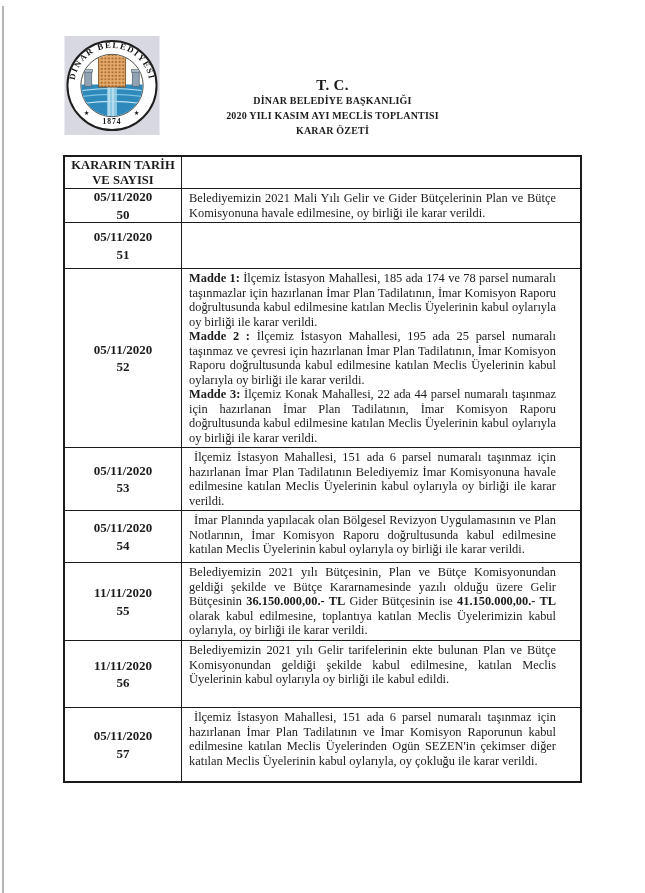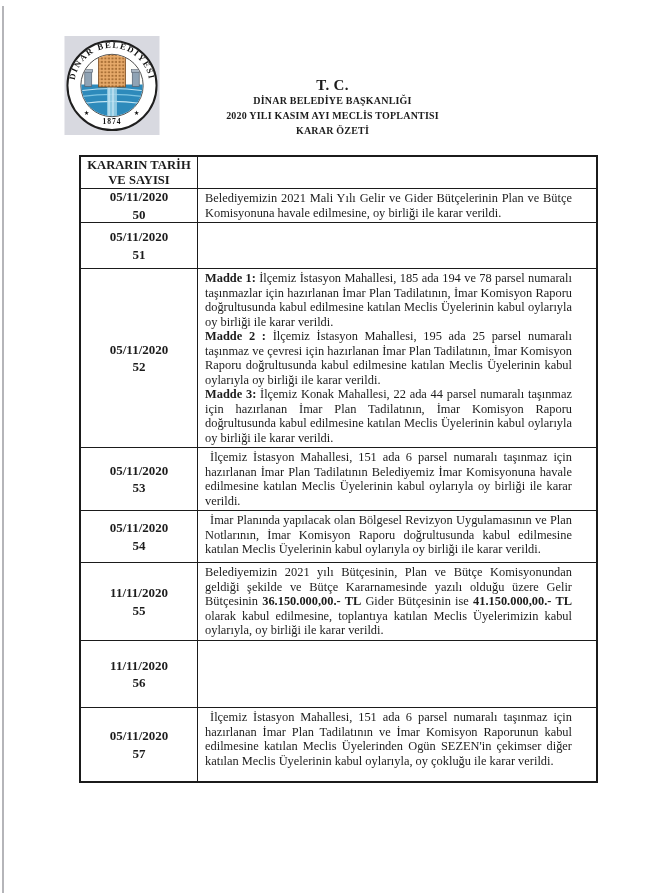--- a/index.html
+++ b/index.html
@@ -13,21 +13,21 @@
 
   
   .logo-box{position:absolute;left:64px;top:36px;width:96px;height:99px;}
 
   
   .titles{position:absolute;left:60px;top:78px;width:545px;text-align:center;font-weight:bold;}
   .titles .t1{font-size:15px;line-height:15px;letter-spacing:.3px;}
   .titles .t2{font-size:10px;line-height:15.2px;letter-spacing:.2px;}
 
   
-  .tbl{position:absolute;left:79px;top:155px;width:515px;border:2px solid #1b1b1b;background:#fff;font-family:Liberation Serif, serif;}
+  .tbl{position:absolute;left:63px;top:155px;width:515px;border:2px solid #1b1b1b;background:#fff;font-family:Liberation Serif, serif;}
   .trow{display:grid;grid-template-columns:117px 1fr;border-top:1.5px solid #1b1b1b;}
   .trow.first{border-top:none;}
   .cleft{border-right:1.5px solid #1b1b1b;display:flex;flex-direction:column;align-items:center;justify-content:center;text-align:center;}
   .chead1{font-weight:bold;font-size:12.6px;line-height:14.5px;white-space:pre-line;padding:1px 2px;}
   .chead2{display:flex;align-items:center;justify-content:center;font-weight:bold;font-size:13.2px;letter-spacing:.2px;}
   .cdate{font-weight:bold;font-size:13px;line-height:15.5px;gap:2px;}
   .csum{font-size:12.4px;line-height:14.5px;text-align:justify;padding:2px 24px 2px 7px;}
   .csum p{margin:0;}
   .ind{text-indent:5px;}
   .rhead{min-height:26px;}
@@ -115,21 +115,21 @@
         <span>51</span>
       </div>
     </div>
 
     <div class="trow r52">
       <div class="cleft cdate">
         <span>05/11/2020</span>
         <span>52</span>
       </div>
       <div class="csum">
-        <p><b>Madde 1:</b><span> İlçemiz İstasyon Mahallesi, 185 ada 194 ve 78 parsel numaralı taşınmazlar için hazırlanan İmar Plan Tadilatının, İmar Komisyon Raporu doğrultusunda kabul edilmesine katılan Meclis Üyelerinin kabul oylarıyla oy birliği ile karar verildi.</span></p>
+        <p><b>Madde 1:</b><span> İlçemiz İstasyon Mahallesi, 185 ada 174 ve 78 parsel numaralı taşınmazlar için hazırlanan İmar Plan Tadilatının, İmar Komisyon Raporu doğrultusunda kabul edilmesine katılan Meclis Üyelerinin kabul oylarıyla oy birliği ile karar verildi.</span></p>
         <p><b>Madde 2 :</b><span> İlçemiz İstasyon Mahallesi, 195 ada 25 parsel numaralı taşınmaz ve çevresi için hazırlanan İmar Plan Tadilatının, İmar Komisyon Raporu doğrultusunda kabul edilmesine katılan Meclis Üyelerinin kabul oylarıyla oy birliği ile karar verildi.</span></p>
         <p><b>Madde 3:</b><span> İlçemiz Konak Mahallesi, 22 ada 44 parsel numaralı taşınmaz için hazırlanan İmar Plan Tadilatının, İmar Komisyon Raporu doğrultusunda kabul edilmesine katılan Meclis Üyelerinin kabul oylarıyla oy birliği ile karar verildi.</span></p>
       </div>
     </div>
 
     <div class="trow r53">
       <div class="cleft cdate">
         <span>05/11/2020</span>
         <span>53</span>
       </div>
@@ -150,20 +150,21 @@
         <span>55</span>
       </div>
       <div class="csum"><span>Belediyemizin 2021 yılı Bütçesinin, Plan ve Bütçe Komisyonundan geldiği şekilde ve Bütçe Kararnamesinde yazılı olduğu üzere Gelir Bütçesinin </span><b>36.150.000,00.- TL</b><span> Gider Bütçesinin ise </span><b>41.150.000,00.- TL</b><span> olarak kabul edilmesine, toplantıya katılan Meclis Üyelerimizin kabul oylarıyla, oy birliği ile karar verildi.</span></div>
     </div>
 
     <div class="trow r56">
       <div class="cleft cdate">
         <span>11/11/2020</span>
         <span>56</span>
       </div>
+      <div class="csum">Belediyemizin 2021 yılı Gelir tarifelerinin ekte bulunan Plan ve Bütçe Komisyonundan geldiği şekilde kabul edilmesine, katılan Meclis Üyelerinin kabul oylarıyla oy birliği ile kabul edildi.</div>
     </div>
 
     <div class="trow r57">
       <div class="cleft cdate">
         <span>05/11/2020</span>
         <span>57</span>
       </div>
       <div class="csum ind">İlçemiz İstasyon Mahallesi, 151 ada 6 parsel numaralı taşınmaz için hazırlanan İmar Plan Tadilatının ve İmar Komisyon Raporunun kabul edilmesine katılan Meclis Üyelerinden Ogün SEZEN'in çekimser diğer katılan Meclis Üyelerinin kabul oylarıyla, oy çokluğu ile karar verildi.</div>
     </div>
 

